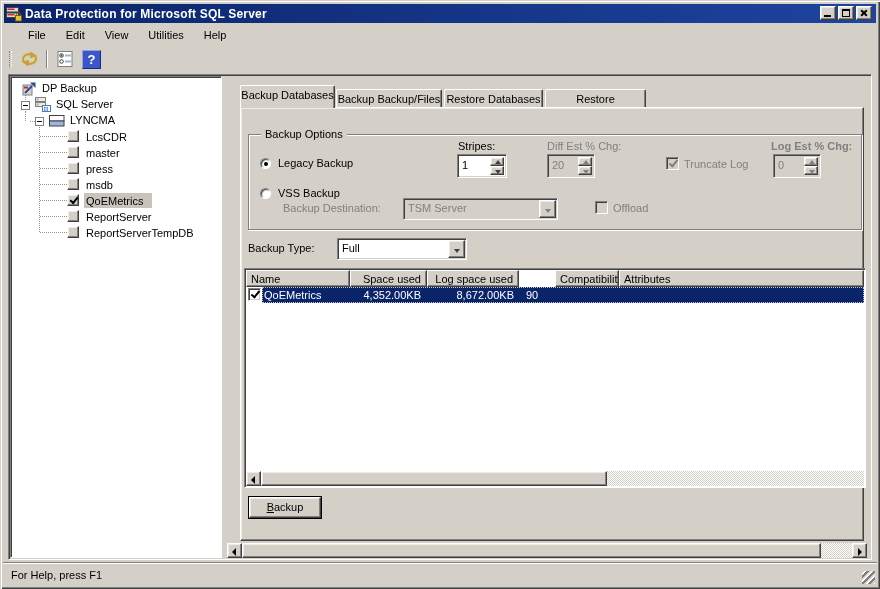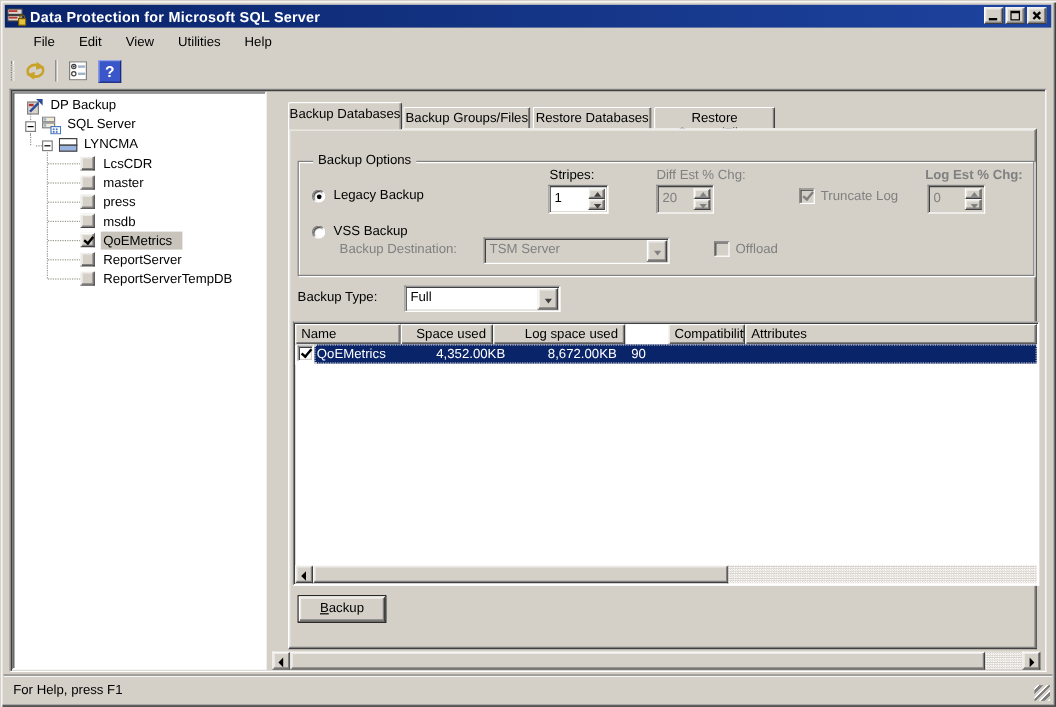--- a/index.html
+++ b/index.html
@@ -257,21 +257,21 @@
     <span class="tcheck" style="left:56px; top:149px;"></span>
     <span class="tlabel" style="left:75px; top:150px;">ReportServerTempDB</span>
   </div>
 
   <div class="abs splitter"></div>
 
   <div class="abs tab active" style="left:240px; top:85px; width:95px; height:23px;">
     <span class="tlbl">Backup Databases</span>
   </div>
   <div class="abs tab" style="left:336px; top:89px; width:106px; height:18px;">
-    <span class="tlbl">Backup Groups/Files</span>
+    <span class="tlbl">Backup Backup/Files</span>
   </div>
   <div class="abs tab" style="left:444px; top:89px; width:99px; height:28px;">
     <span class="tlbl">Restore Databases</span>
   </div>
   <div class="abs tab" style="left:545px; top:89px; width:101px; height:18px;">
     <span class="tlbl">Restore Groups/Files</span>
   </div>
   <div class="abs page"></div>
 
   <div class="abs groupbox">
@@ -339,23 +339,23 @@
   <span class="ctl-label" style="left:248px; top:242px;">Backup Type:</span>
   <div class="abs combo s" style="left:337px; top:238px; width:130px;">
     <span class="combo-val">Full</span>
     <span class="combo-btn r">
         <span class="tri-d"></span>
       </span>
   </div>
 
   <div class="abs lv">
     <div class="lv-head">
-      <span class="hcell" style="width:88px;">Name</span>
+      <span class="hcell" style="width:104px;">Name</span>
       <span class="hcell hr" style="width:77px;">Space used</span>
-      <span class="hcell hr" style="width:110px;">Log space used</span>
+      <span class="hcell hr" style="width:92px;">Log space used</span>
       <span class="hcell" style="width:64px;margin-left:36px;">Compatibility</span>
       <span class="hcell" style="flex:1;">Attributes</span>
     </div>
     <div class="lv-row">
       <span class="cb checked" style="left:2px; top:1px;"></span>
       <span class="rowsel">
         <span style="left:2px;">QoEMetrics</span>
         <span style="left:89px; width:70px; text-align:right;">4,352.00KB</span>
         <span style="left:182px; width:70px; text-align:right;">8,672.00KB</span>
         <span style="left:264px;">90</span>

